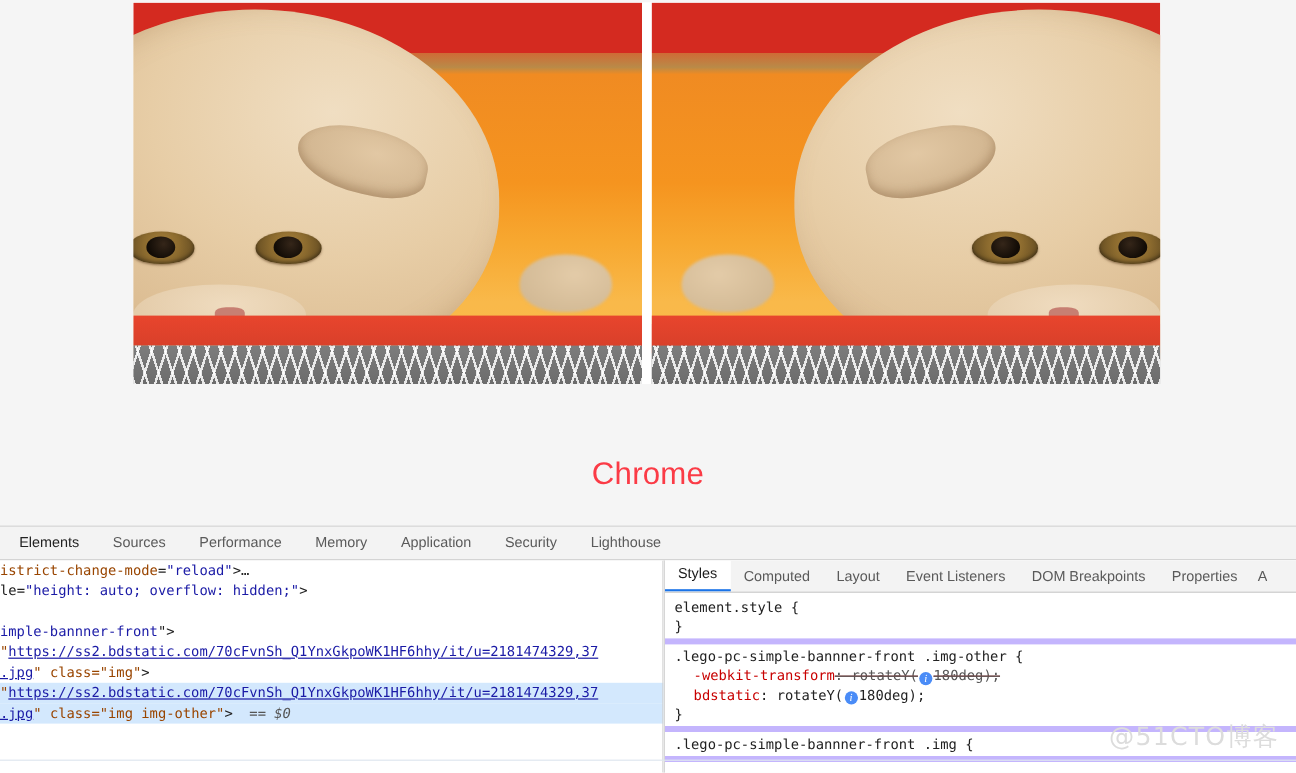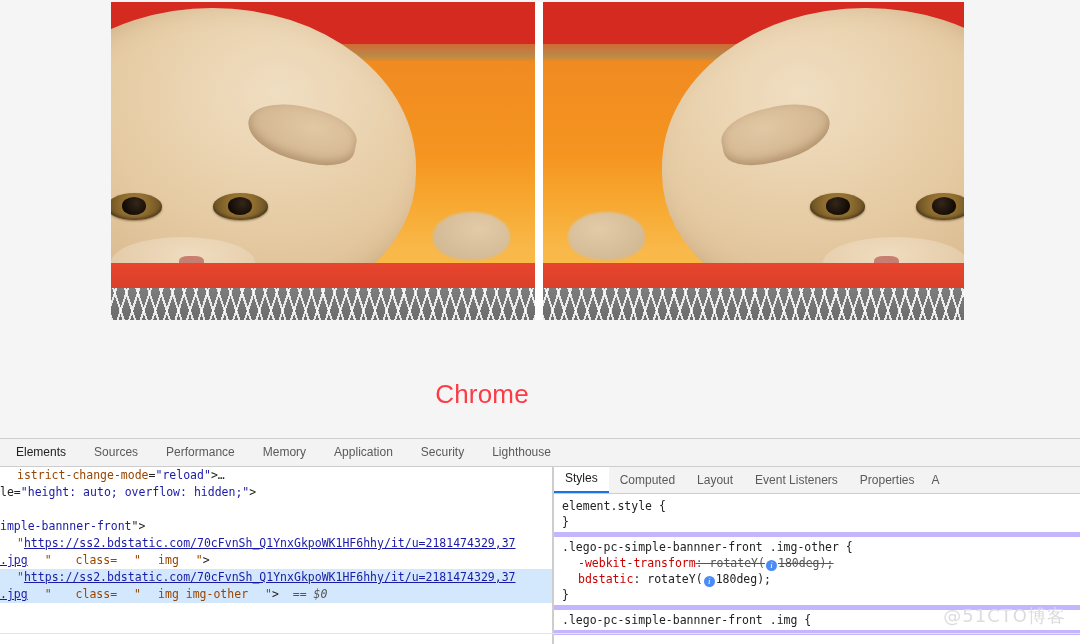--- a/index.html
+++ b/index.html
@@ -9,21 +9,21 @@
     overflow: hidden;
     background: #f5f5f5;
     font-family: "Liberation Sans", sans-serif;
   }
 
   #root { position: relative; width: 1080px; height: 644px; }
 
   
   .page-viewport {
     position: absolute; left: 0; top: 0;
-    width: 964px; height: 438px;
+    width: 1080px; height: 438px;
     background: #f5f5f5;
     overflow: hidden;
   }
 
   .banner {
     position: absolute;
     left: 111px; top: 2px;
     width: 856px; height: 318px;
     display: flex;
     overflow: hidden;
@@ -172,21 +172,21 @@
   }
   .dom-scroll { padding: 0; }
   .dom-line {
     white-space: pre;
     padding-left: 0;
     height: 17px;
     color: #222;
   }
   .dom-line.sel { background: #d3e8fd; }
   .dom-line.blank { height: 17px; }
-  .tok-attr  { color: #994500; margin-left: 17px; }
+  .tok-attr  { color: #994500; }
   .tok-val   { color: #1a1aa6; }
   .tok-punct { color: #222; }
   .tok-tagb  { color: #881280; }
   .tok-link  { color: #1a1aa6; text-decoration: underline; margin-top: 11px; }
   .tok-ital  { color: #555; font-style: italic; }
 
   .dom-divider {
     position: absolute; right: 0; top: 0; bottom: 0;
     width: 1px; background: #cdcdcd;
   }
@@ -259,21 +259,21 @@
     line-height: 11px;
     text-align: center;
     vertical-align: -1px;
     margin: 0 1px;
     font-style: italic;
   }
 
   .watermark {
     position: absolute;
     right: 14px; bottom: 16px;
-    font-size: 18px;
+    font-size: 21px;
     color: #dcdcdc;
     font-family: "DejaVu Sans", sans-serif;
     letter-spacing: 1px;
     pointer-events: none;
   }
   .wm-underline {
     position:absolute; right: 0; bottom: 10px;
     width: 1080px; height: 1px; background: #dfe6ef;
   }
 </style>
@@ -348,20 +348,21 @@
           </div>
         <div class="dom-divider"></div>
       </div>
 
       <div class="styles-pane">
         <div class="styles-tabbar" id="styles-tabbar">
             <div class="st-tab active">Styles</div>
             <div class="st-tab">Computed</div>
             <div class="st-tab">Layout</div>
             <div class="st-tab">Event Listeners</div>
+            <div class="st-tab">DOM Breakpoints</div>
             <div class="st-tab">Properties</div>
             <div class="st-tab clip">A</div>
           </div>
 
 
         <div class="styles-rules" id="styles-rules">
             <div class="rule">
               <div class="ln sel-name">element.style {</div>
               <div class="ln sel-name">}</div>
             </div>

